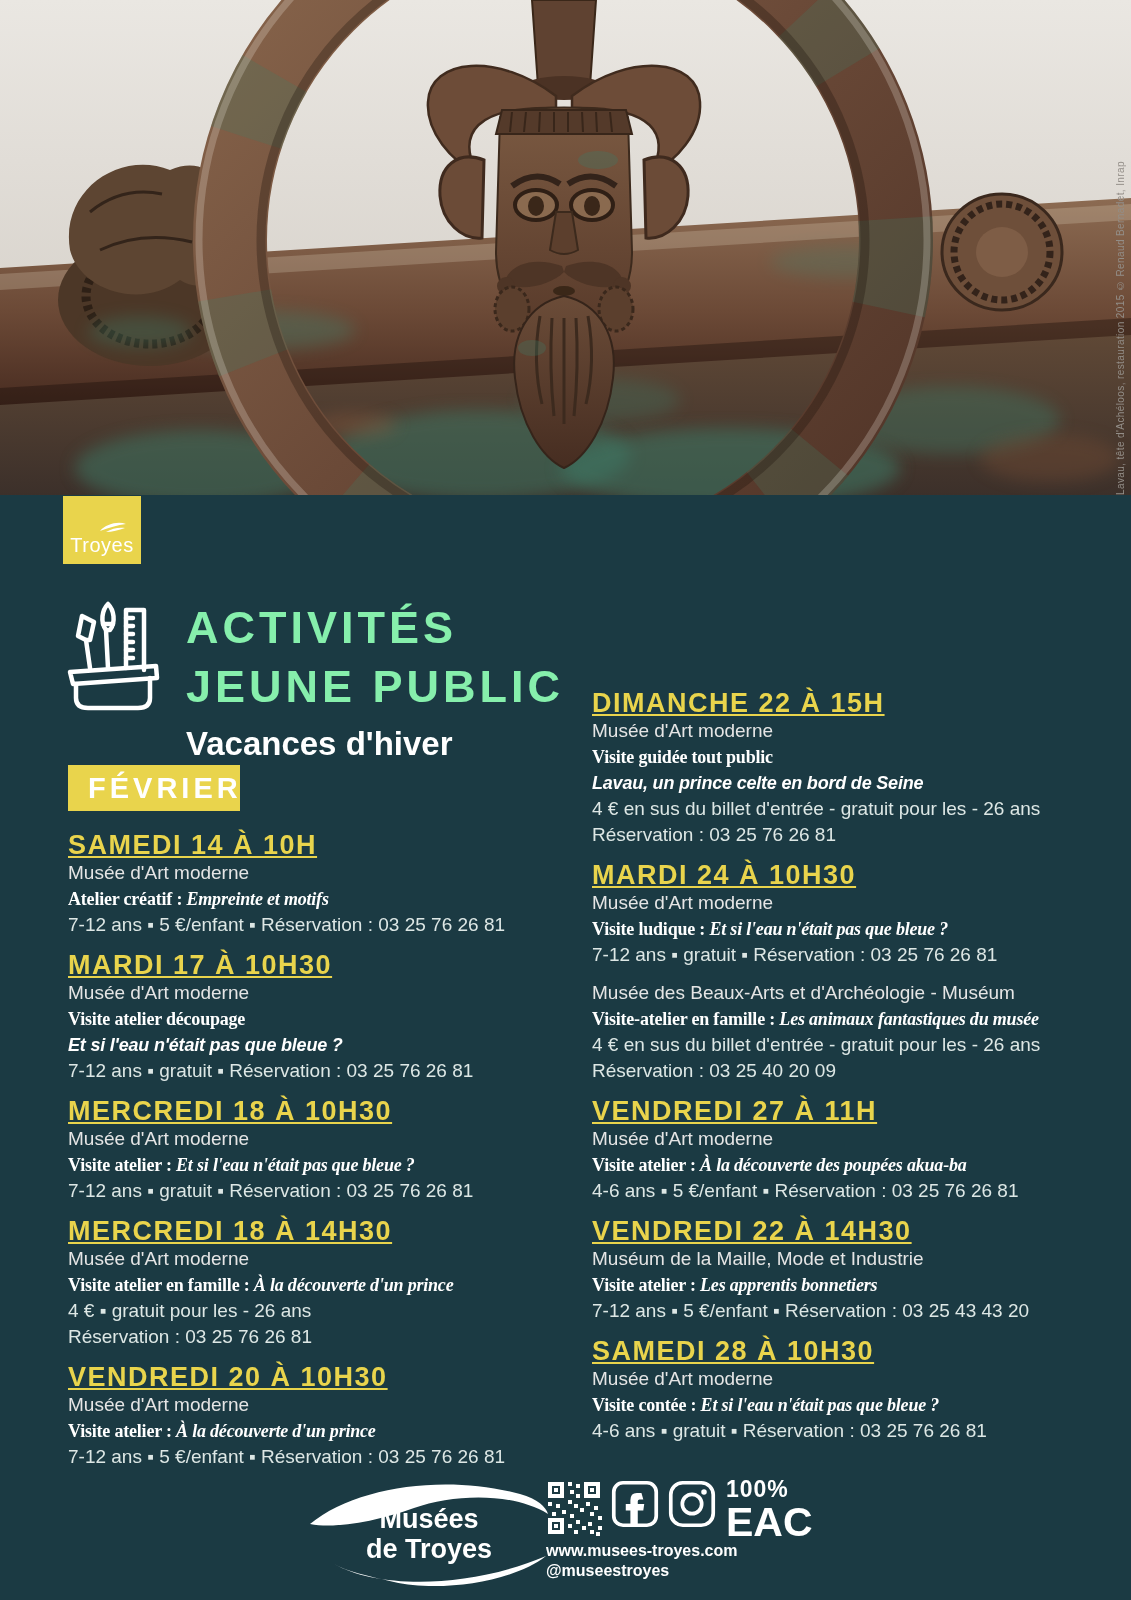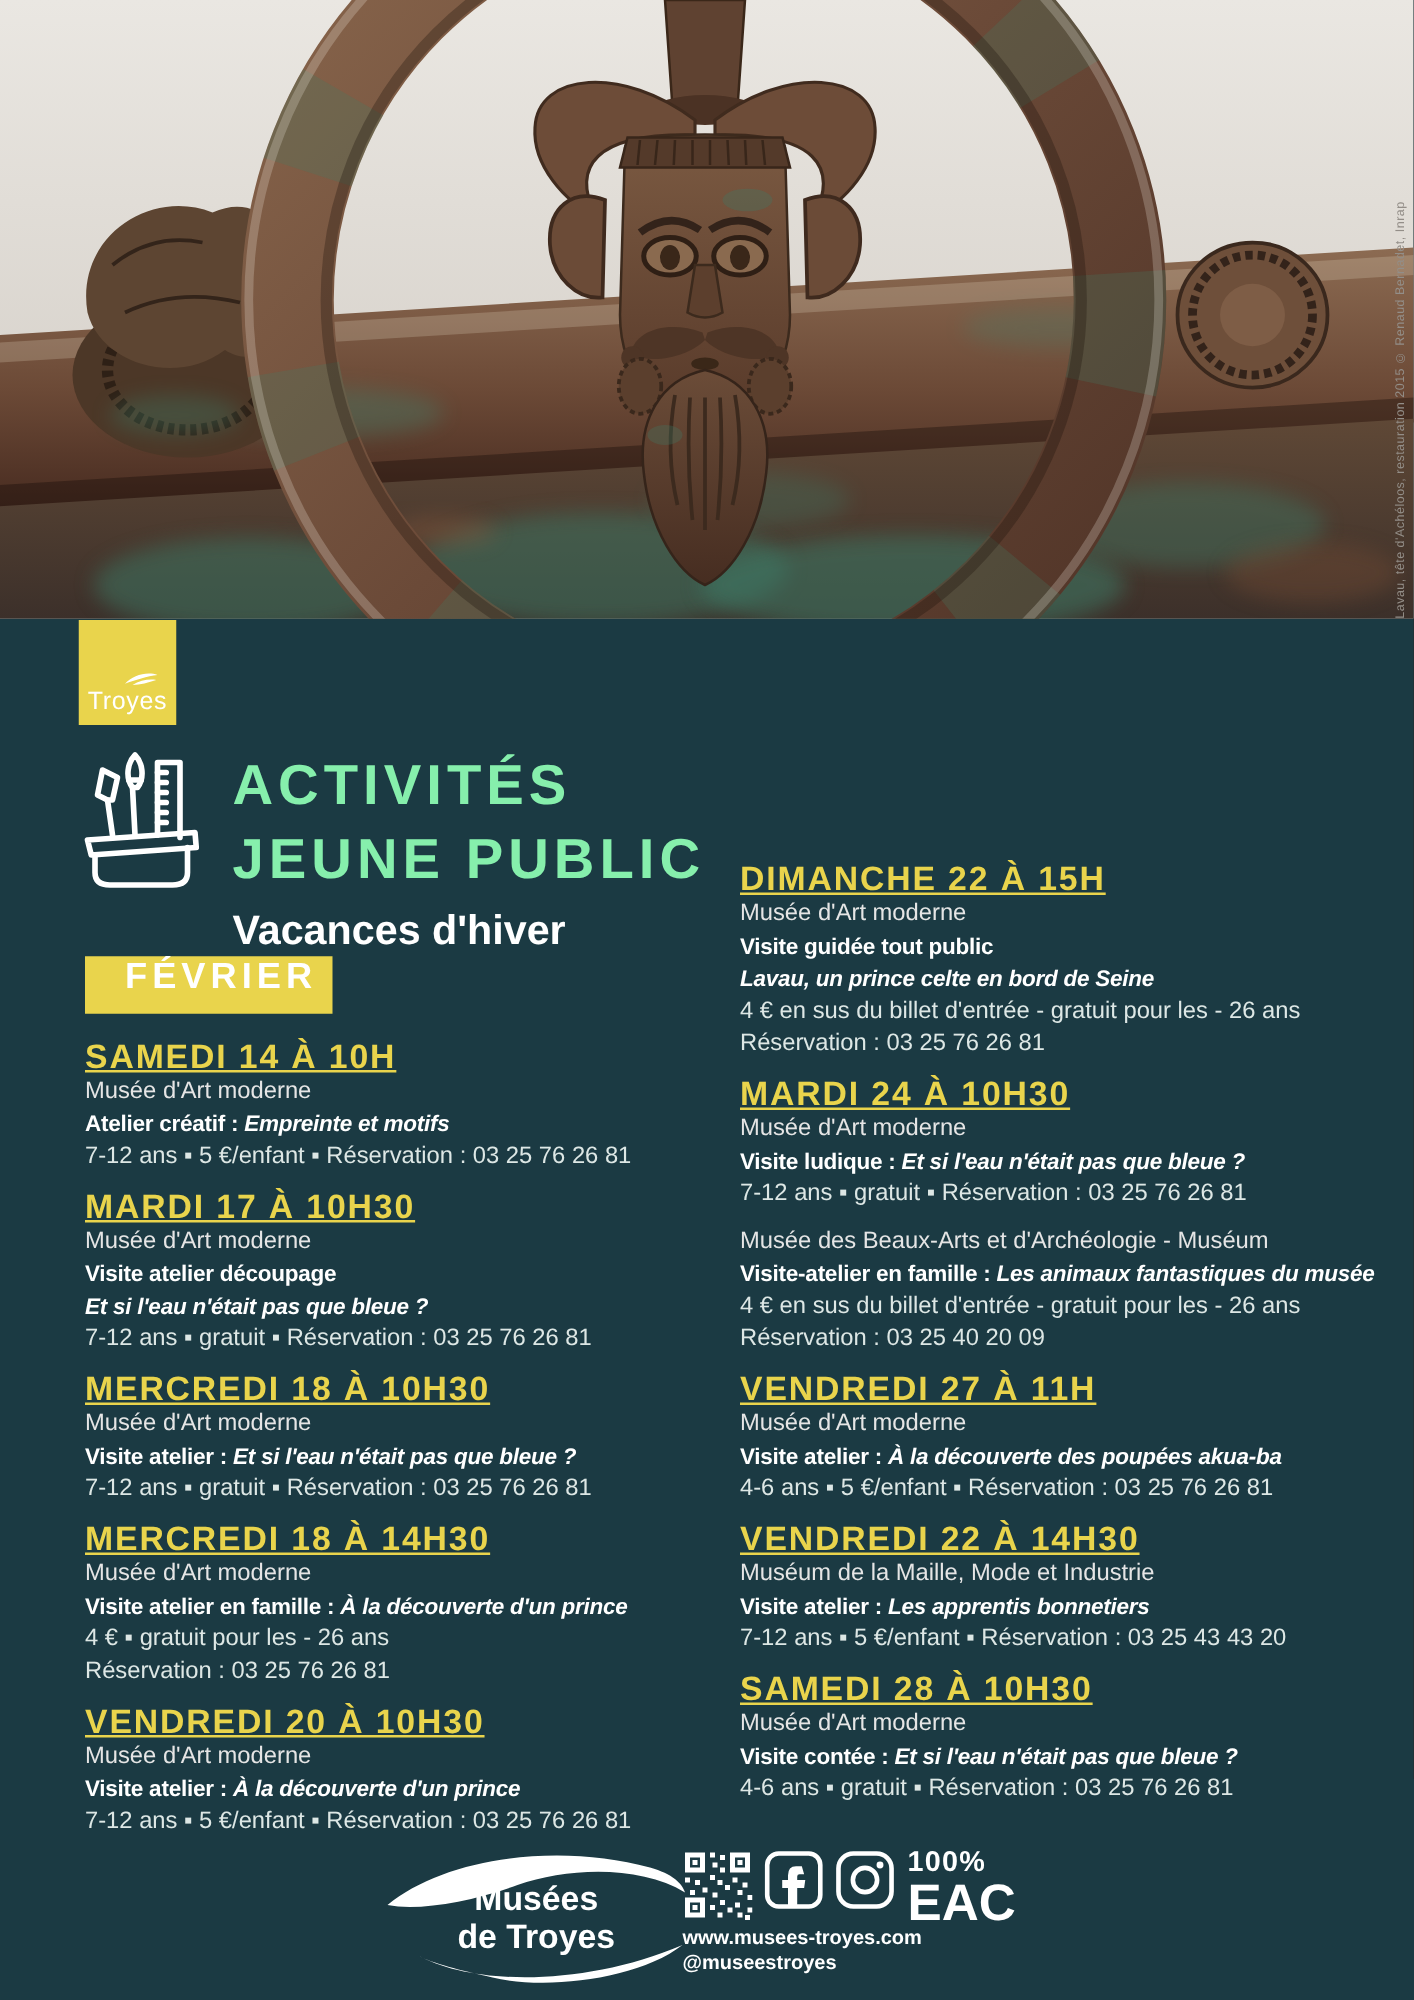--- a/index.html
+++ b/index.html
@@ -11,44 +11,44 @@
   
   .photo{position:absolute;left:0;top:0;width:1131px;height:495px;}
   .photo svg{display:block;}
   .photo-credit{
     position:absolute;right:5px;top:175px;height:320px;
     writing-mode:vertical-rl;transform:rotate(180deg);
     font-size:10px;color:#938e88;letter-spacing:.4px;white-space:nowrap;
   }
   
   .troyes-badge{
-    position:absolute;left:63px;top:496px;width:78px;height:84px;
+    position:absolute;left:63px;top:496px;width:78px;height:68px;
     background:#e9d44c;display:flex;flex-direction:column;
     justify-content:flex-end;align-items:center;padding-bottom:7px;box-sizing:border-box;
   }
   .troyes-badge svg{margin-left:22px;margin-bottom:1px;}
   .troyes-name{color:#ffffff;font-size:20px;letter-spacing:.5px;font-weight:400;}
   .art-icon{position:absolute;left:64px;top:596px;}
   .titles{position:absolute;left:186px;top:598px;}
   .title-line{color:#86efac;font-weight:700;font-size:45px;line-height:59px;letter-spacing:4px;white-space:nowrap;}
   .subtitle{color:#ffffff;font-weight:700;font-size:33px;line-height:40px;margin-top:8px;white-space:nowrap;}
   .month-banner{
-    position:absolute;left:68px;top:765px;width:198px;height:46px;background:#e9d44c;
-    display:flex;padding-left:32px;box-sizing:border-box;
+    position:absolute;left:68px;top:765px;width:172px;height:46px;background:#e9d44c;
+    display:flex;align-items:center;padding-left:20px;box-sizing:border-box;
   }
   .month-banner span{color:#ffffff;font-size:29px;font-weight:700;letter-spacing:4px;}
   
   .col{position:absolute;width:515px;}
   #col-left{left:68px;top:830px;}
   #col-right{left:592px;top:688px;}
   .event{margin:0 0 12px 0;}
   .ev-date{color:#e9d44c;font-size:27px;font-weight:700;letter-spacing:1.5px;line-height:30px;white-space:nowrap;text-decoration:underline;}
   .ev-line{font-size:19px;line-height:26px;white-space:nowrap;}
   .ev-venue{color:#e5e5e5;font-weight:400;}
-  .ev-title{color:#ffffff;font-weight:700;font-size:18px;letter-spacing:-0.2px;}
+  .ev-title{color:#ffffff;font-weight:700;font-size:18px;letter-spacing:-0.2px;font-family:Liberation Serif, serif;}
   .ev-title .ti{font-style:italic;}
   .ev-sub{color:#ffffff;font-weight:700;font-style:italic;font-size:18px;letter-spacing:-0.2px;}
   .ev-det{color:#dde7e5;}
   
   .mdt-logo{position:absolute;left:306px;top:1472px;width:246px;height:118px;}
   .mdt-logo svg{position:absolute;left:0;top:0;}
   .mdt-text1,.mdt-text2{position:absolute;width:100%;text-align:center;color:#ffffff;font-weight:700;}
   .mdt-text1{top:32px;font-size:27px;}
   .mdt-text2{top:62px;font-size:27px;}
   .social{position:absolute;left:546px;top:1480px;}

